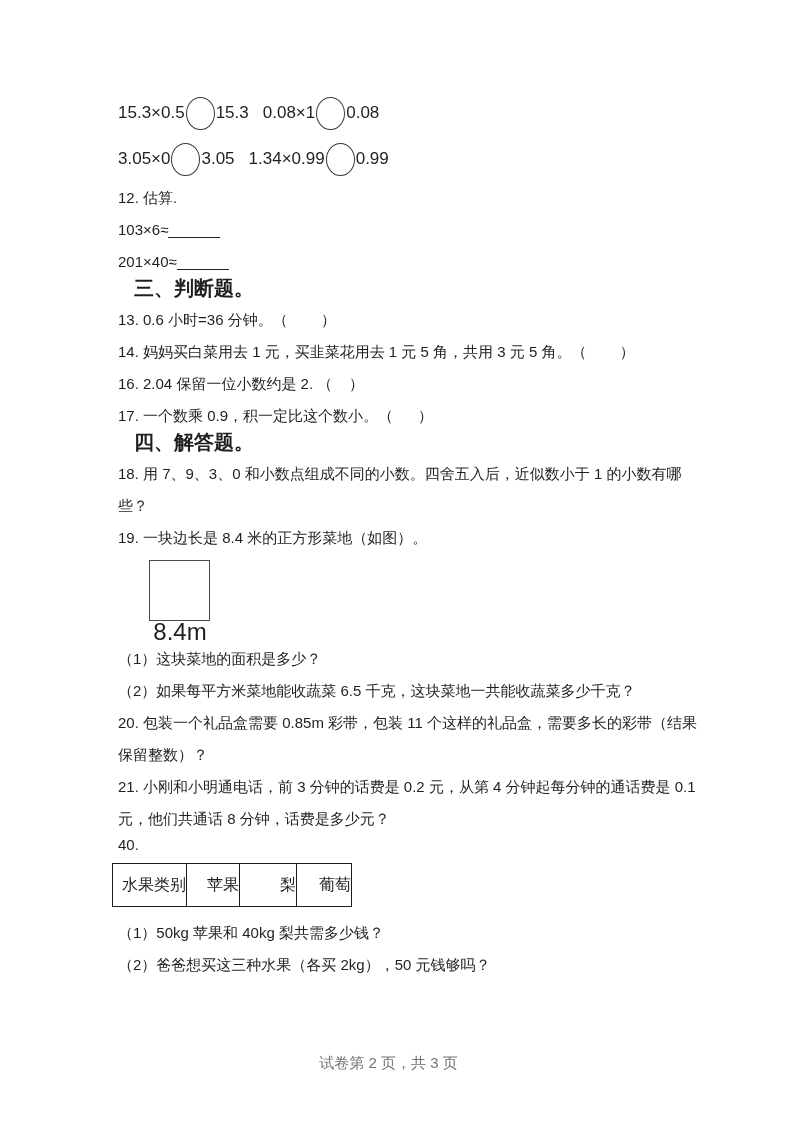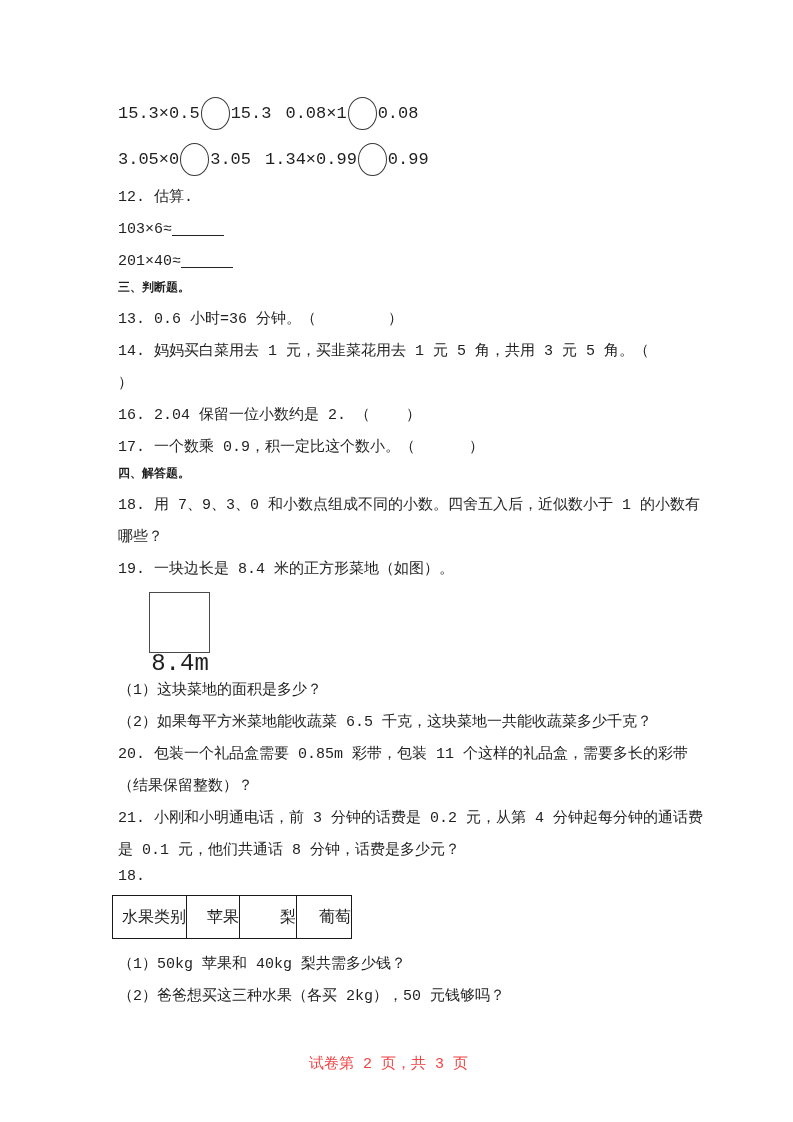--- a/index.html
+++ b/index.html
@@ -2,26 +2,26 @@
 <html><head>
 <meta charset="utf-8">
 <style>
   html,body{margin:0;padding:0;background:#ffffff;}
   .page{
     position:relative;
     width:793px;height:1122px;
     margin:0 auto;
     background:#ffffff;
     color:#1f1f1f;
-    font-family:Liberation Mono, monospace;
+    font-family:Liberation Sans, sans-serif;
     overflow:hidden;
   }
   .content{box-sizing:border-box;padding:90px 85px 0 118px;}
   .line{margin:0;line-height:32px;font-size:15px;white-space:pre-wrap;}
-  .sec{margin:-6px 0 0 0;line-height:32px;font-size:12px;font-weight:bold;white-space:pre-wrap;}
+  .sec{margin:-6px 0 0 16px;line-height:32px;font-size:20px;font-weight:bold;white-space:pre-wrap;}
   .cmp-row{height:46px;display:flex;align-items:center;font-size:17px;}
   .cmp{display:inline-flex;align-items:center;margin-right:14px;white-space:pre;}
   .circle{
     display:inline-block;width:27px;height:31px;
     border:1.6px solid #3a3a3a;border-radius:50%;
     margin:0 1px;background:transparent;flex:0 0 auto;
   }
   .blank{
     display:inline-block;width:52px;height:16px;
     border-bottom:1.6px solid #222;vertical-align:-3px;
@@ -33,21 +33,21 @@
   table.price td{
     border:1.6px solid #1a1a1a;text-align:right;vertical-align:middle;
     font-size:16px;padding:0;white-space:pre;
   }
   table.price tr{height:43px;}
   .c0{width:73px;} .c1{width:52px;} .c2{width:56px;} .c3{width:54px;}
   .after-table{margin-top:10px;}
   .q22-label{margin-top:-6px;}
   .footer{
     position:absolute;left:0;right:16px;top:1054px;
-    text-align:center;font-size:15px;color:#ef4444;white-space:pre;
+    text-align:center;font-size:15px;color:#737373;white-space:pre;
   }
 </style>
 </head>
 <body>
 
 <div class="page">
   <div class="content">
 
     <div class="cmp-row">
       <span class="cmp">
@@ -90,21 +90,21 @@
 
     <div class="square-wrap">
       <div class="square"></div>
       <div class="square-label">8.4m</div>
     </div>
 
     <p class="line">（1）这块菜地的面积是多少？</p>
     <p class="line">（2）如果每平方米菜地能收蔬菜 6.5 千克，这块菜地一共能收蔬菜多少千克？</p>
     <p class="line">20. 包装一个礼品盒需要 0.85m 彩带，包装 11 个这样的礼品盒，需要多长的彩带（结果保留整数）？</p>
     <p class="line">21. 小刚和小明通电话，前 3 分钟的话费是 0.2 元，从第 4 分钟起每分钟的通话费是 0.1 元，他们共通话 8 分钟，话费是多少元？</p>
-    <p class="line q22-label">18.</p>
+    <p class="line q22-label">40.</p>
 
     <table class="price">
       <tbody>
           <tr>
         <td class="c0">水果类别</td>
         <td class="c1">苹果</td>
         <td class="c2">梨</td>
         <td class="c3">葡萄</td>
       </tr>
     </tbody>

